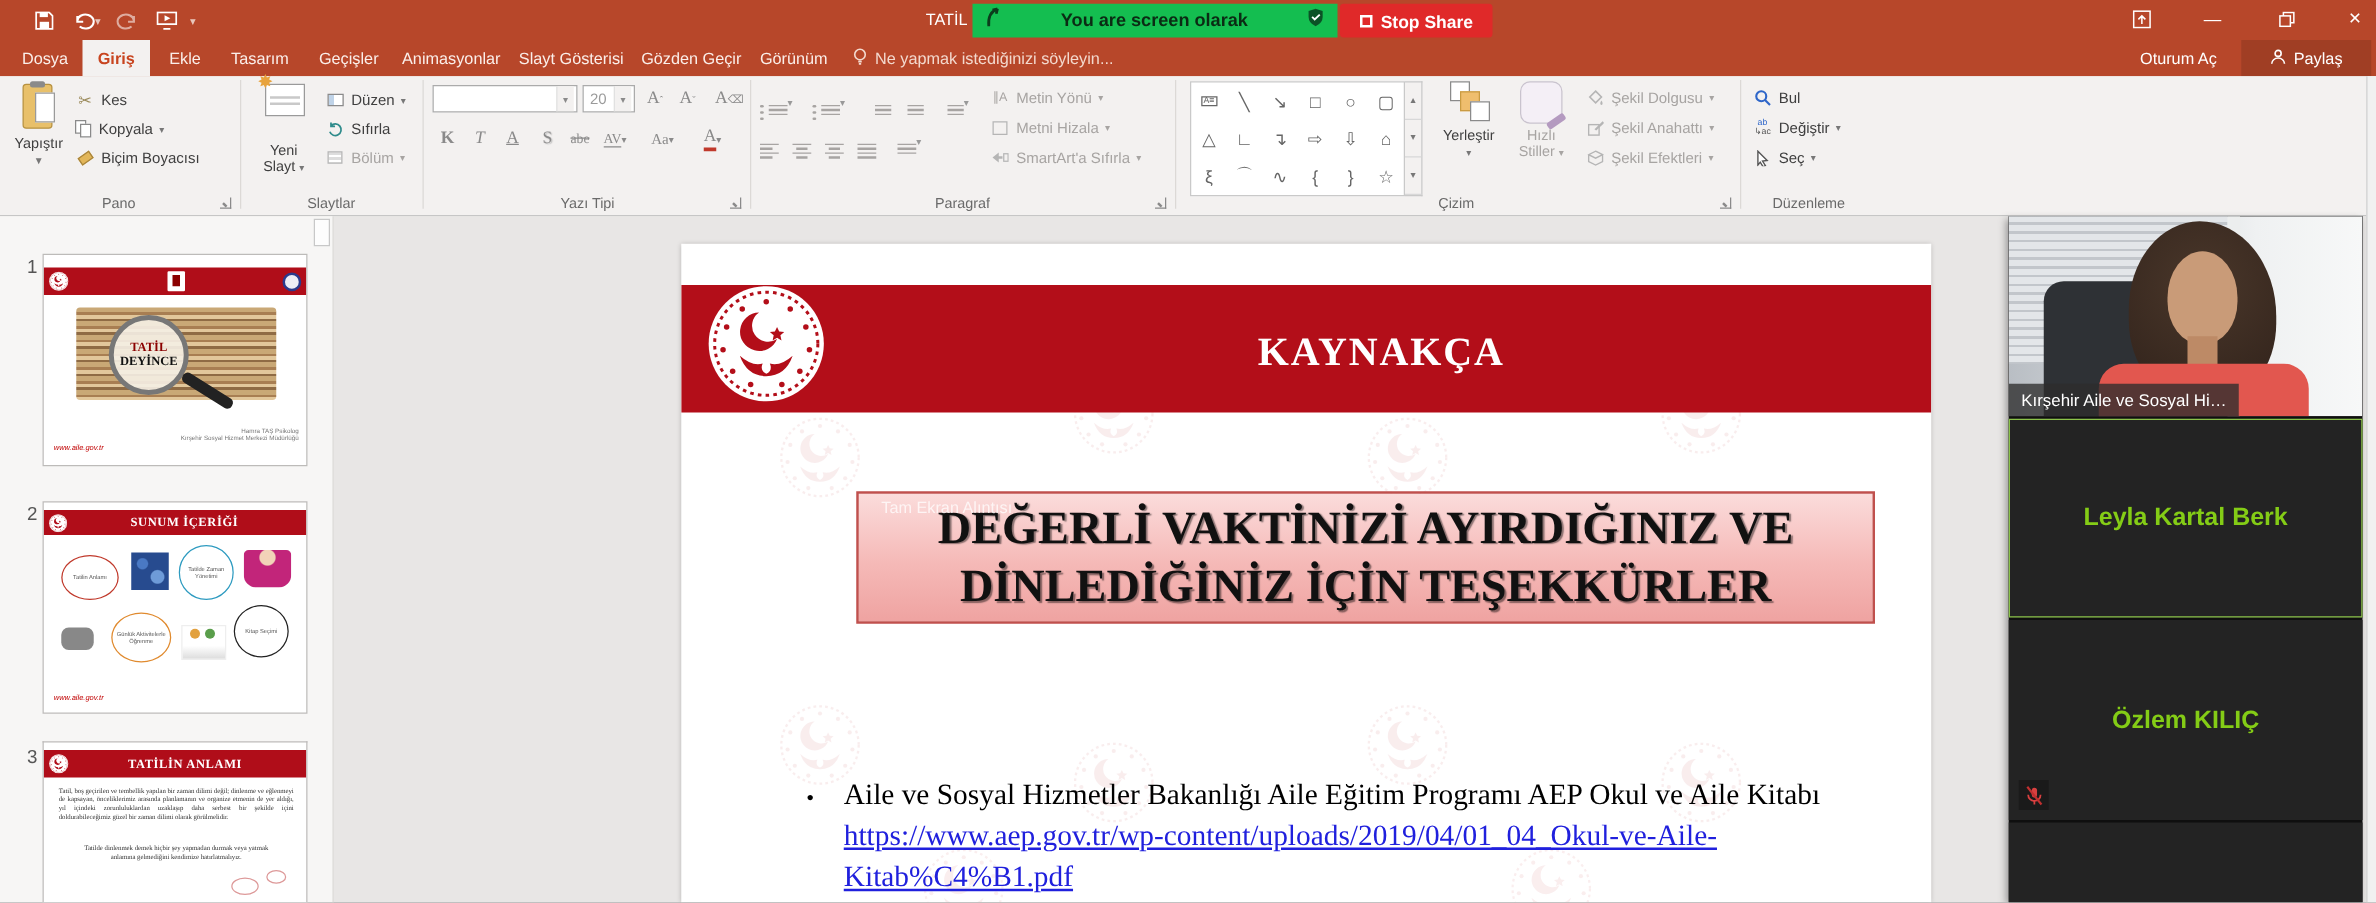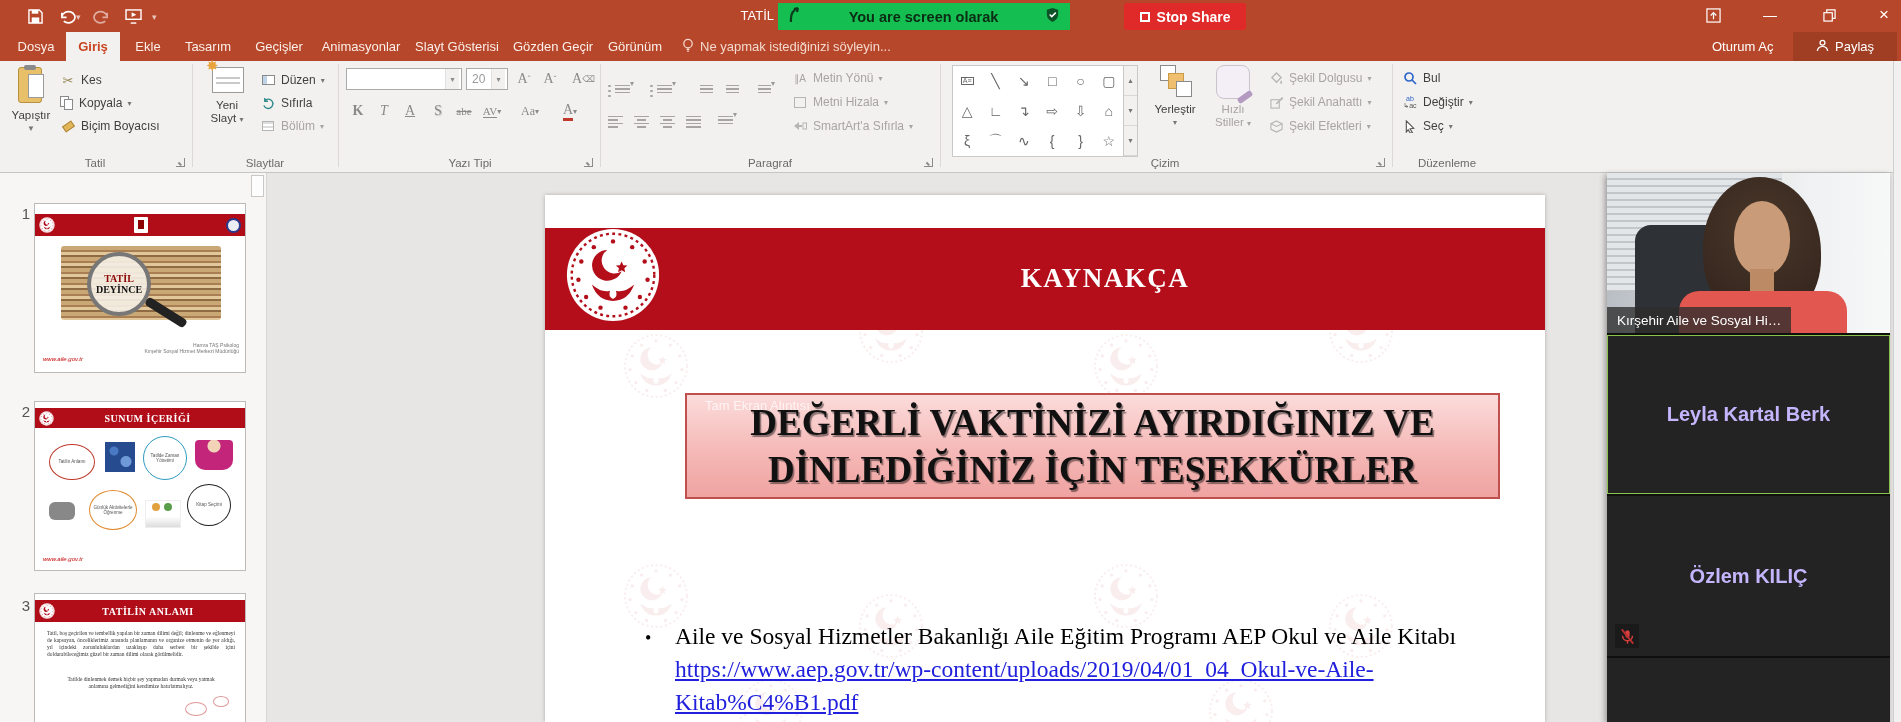--- a/index.html
+++ b/index.html
@@ -8,21 +8,21 @@
        font-family:"Liberation Sans",sans-serif;background:#E8E6E5;}
   .abs{position:absolute;}
 
   
   #titlebar{left:0;top:0;width:1901px;height:32px;background:#B7472A;}
   .qa-ic{top:6px;width:22px;height:20px;color:#fff;display:flex;align-items:center;justify-content:center;}
   .caret{color:#E8C5BA;font-size:9px;}
   #win-title{left:688px;top:8px;width:86px;color:#fff;font-size:13px;text-align:right;white-space:nowrap;overflow:hidden;}
   #share-banner{left:778px;top:3px;width:292px;height:27px;background:#14BE50;display:flex;align-items:center;gap:8px;padding:0 10px;}
   #share-banner .txt{color:#0B2B14;font-weight:bold;font-size:14.5px;flex:1;text-align:center;}
-  #stop-share{left:1124px;top:3px;width:122px;height:27px;background:#E02929;border-radius:3px;display:flex;align-items:center;justify-content:center;gap:7px;color:#fff;font-weight:bold;font-size:14px;}
+  #stop-share{left:1072px;top:3px;width:122px;height:27px;background:#E02929;border-radius:3px;display:flex;align-items:center;justify-content:center;gap:7px;color:#fff;font-weight:bold;font-size:14px;}
   .stop-sq{width:10px;height:10px;border:2px solid #fff;background:transparent;}
   .winbtn{top:0;width:34px;height:30px;color:#fff;display:flex;align-items:center;justify-content:center;font-size:14px;}
 
   
   #tabrow{left:0;top:32px;width:1901px;height:29px;background:#B7472A;}
   .tab{top:0;height:29px;display:flex;align-items:center;justify-content:center;color:#FBEFEA;font-size:13px;padding:0 6px;white-space:nowrap;}
   .tab.active{background:#F3F1F0;color:#C8441F;font-weight:bold;}
   #tellme{left:682px;top:0;height:29px;display:flex;align-items:center;gap:6px;color:#F3D9CE;font-size:13px;}
   #signin{left:1712px;top:0;height:29px;display:flex;align-items:center;color:#ffffff;font-size:13px;}
   #share-acct{left:1793px;top:0;height:29px;width:104px;display:flex;align-items:center;justify-content:center;gap:6px;color:#fff;font-size:13px;background:rgba(0,0,0,.12);}
@@ -61,38 +61,38 @@
   .tband .t{flex:1;text-align:center;font-family:"Liberation Serif",serif;font-weight:bold;font-size:10px;letter-spacing:.5px;}
   .emb{color:#B00D19;}
   .bubble{position:absolute;border:1.2px solid;border-radius:50%;background:#fff;display:flex;align-items:center;justify-content:center;text-align:center;font-size:4.6px;color:#555;padding:3px;line-height:5.5px;}
   .site{position:absolute;left:8px;color:#C00000;font-style:italic;font-size:6px;}
   #scrolltrack{left:250px;top:0;width:15px;height:549px;}
   #scrollthumb{left:1px;top:2px;width:13px;height:22px;background:#FDFDFD;border:1px solid #C8C8C8;}
 
   
   #slide{left:545px;top:22px;width:1000px;height:527px;background:#fff;box-shadow:0 0 4px rgba(0,0,0,.25);overflow:hidden;}
   #slide-band{left:0;top:33px;width:1000px;height:102px;background:#B30E19;}
-  #slide-title{left:120px;top:68px;width:880px;text-align:center;color:#fff;font-family:"Liberation Serif",serif;font-weight:bold;font-size:27px;letter-spacing:1.5px;}
+  #slide-title{left:120px;top:68px;width:880px;text-align:center;color:#fff;font-family:"Liberation Serif",serif;font-weight:bold;font-size:32px;letter-spacing:1.5px;}
   #slide-emblem{left:20px;top:32px;width:96px;height:96px;}
   .wm{width:72px;height:72px;color:#B30E19;opacity:.07;}
   #thanks-box{left:140px;top:198px;width:815px;height:106px;border:2px solid #C0504D;
      background:linear-gradient(180deg,#FBDCDB 0%,#F5B9B7 55%,#EFA3A1 100%);
      display:flex;flex-direction:column;align-items:center;justify-content:center;
      font-family:"Liberation Serif",serif;font-weight:bold;font-size:37px;color:#111;
      text-shadow:1.5px 1.5px 1px rgba(0,0,0,.45);line-height:47px;}
   #snip-overlay{left:160px;top:203px;color:rgba(255,255,255,.75);font-size:13px;}
   #ref-block{left:100px;top:425px;width:880px;font-family:"Liberation Serif",serif;font-size:23.5px;color:#000;line-height:33px;}
   #ref-block .b{position:absolute;left:0;top:2px;font-size:18px;}
   #ref-block .txt{margin-left:30px;}
   .linkline{margin-left:30px;color:#2020DD;text-decoration:underline;}
 
   
   #meetpanel{left:1607px;top:0;width:283px;height:549px;background:#0f0f0f;box-shadow:-2px 2px 6px rgba(0,0,0,.35);}
   .tile{left:0;width:283px;background:#232323;overflow:hidden;}
-  .tile .pname{position:absolute;left:0;right:0;top:0;bottom:0;display:flex;align-items:center;justify-content:center;color:#c4b5fd;font-weight:bold;font-size:20px;}
+  .tile .pname{position:absolute;left:0;right:0;top:0;bottom:0;display:flex;align-items:center;justify-content:center;color:#84cc16;font-weight:bold;font-size:20px;}
   #tile1-label{position:absolute;left:0;bottom:0;height:26px;max-width:230px;background:rgba(45,45,45,.78);color:#fff;font-size:13.5px;display:flex;align-items:center;padding:0 10px;white-space:nowrap;}
   
   .cam{position:absolute;inset:0;background:linear-gradient(90deg,#b9bec4,#d6dadd 40%,#eff1f2 70%,#f7f8f8);}
   .blinds{position:absolute;left:0;top:0;width:175px;height:118px;background:repeating-linear-gradient(180deg,#e3e6e9 0 5px,#c2c6cb 5px 7px);}
   .winframe{position:absolute;left:175px;top:0;width:10px;height:160px;background:#eceeee;}
   .chair{position:absolute;left:28px;top:52px;width:92px;height:108px;background:#2e3135;border-radius:16px 16px 0 0;}
   .hair{position:absolute;left:96px;top:4px;width:118px;height:146px;background:radial-gradient(circle at 50% 35%,#4a372a,#2f211a);border-radius:48% 52% 44% 46%;}
   .face{position:absolute;left:127px;top:28px;width:56px;height:74px;background:#c99b78;border-radius:50% 50% 46% 46%;}
   .neck{position:absolute;left:143px;top:96px;width:24px;height:30px;background:#bd8a66;}
   .shirt{position:absolute;left:72px;top:118px;width:168px;height:42px;background:#e2574f;border-radius:20px 20px 0 0;}
@@ -244,32 +244,32 @@
         </span>
       <span>Kopyala</span>
         <span style="font-size:8px;color:#777">▾</span>
     </div>
     <div class="abs smallbtn" style="left:60px;top:54px">
       <span class="ric">
           <span style="width:11px;height:7px;background:#E2B659;border:1px solid #A8853C;transform:rotate(-35deg);display:block"></span>
         </span>
       <span>Biçim Boyacısı</span>
     </div>
-    <div class="abs glabel" style="left:30px;width:130px">Tatil</div>
+    <div class="abs glabel" style="left:30px;width:130px">Pano</div>
     <div class="abs launcher" style="left:176px"></div>
     <div class="abs gsep" style="left:192px"></div>
 
     <div class="abs bigbtn" style="left:200px;width:54px">
       <span style="position:relative;width:38px;height:32px;display:block">
         <span style="position:absolute;left:4px;top:2px;width:32px;height:26px;background:#fff;border:1px solid #9a9a9a"></span>
         <span style="position:absolute;left:8px;top:12px;width:24px;height:2px;background:#c9c9c9"></span>
         <span style="position:absolute;left:8px;top:17px;width:24px;height:2px;background:#c9c9c9"></span>
         <span style="position:absolute;left:-2px;top:-6px;color:#E8A33D;font-size:15px">✸</span>
       </span>
-      <span style="margin-top:2px">Yeni</span>
+      <span style="margin-top:18px">Yeni</span>
       <span><span>Slayt</span> <span style="font-size:8px;color:#777">▾</span></span>
     </div>
     <div class="abs smallbtn" style="left:260px;top:8px">
       <span class="ric">
           <span style="width:13px;height:10px;border:1px solid #8a8a8a;background:linear-gradient(90deg,#BFD3E8 0 4px,#fff 4px);display:block"></span>
         </span>
       <span>Düzen</span>
         <span style="font-size:8px;color:#777">▾</span>
     </div>
     <div class="abs smallbtn" style="left:260px;top:31px">

